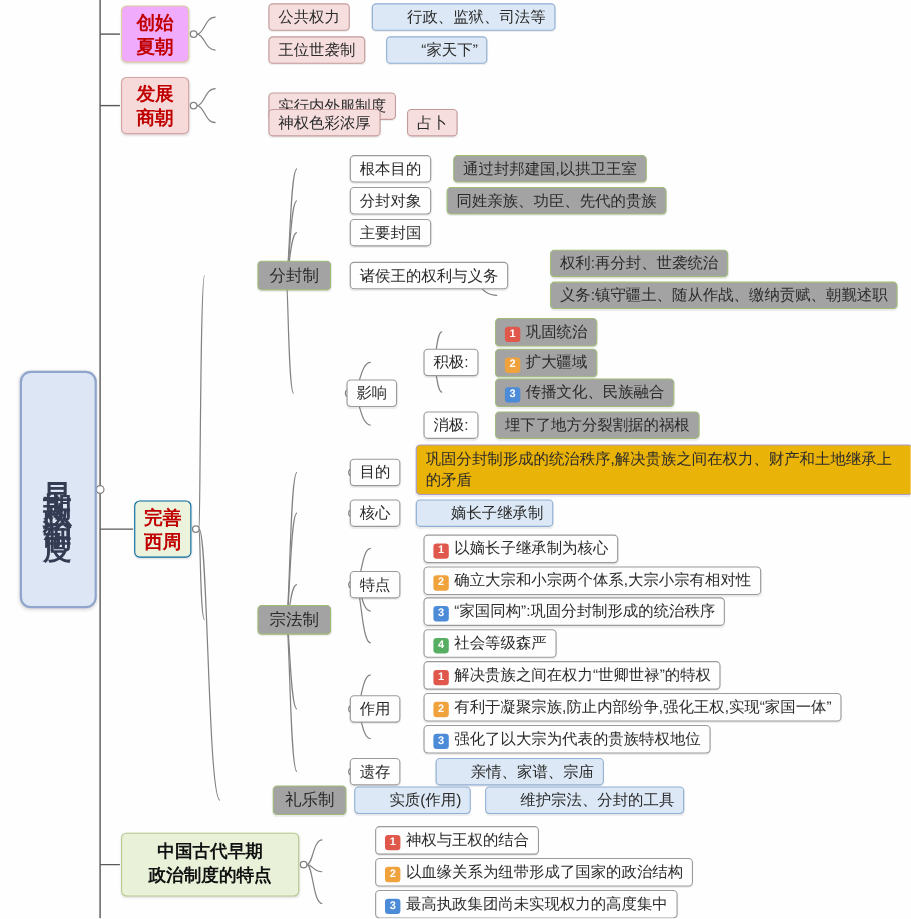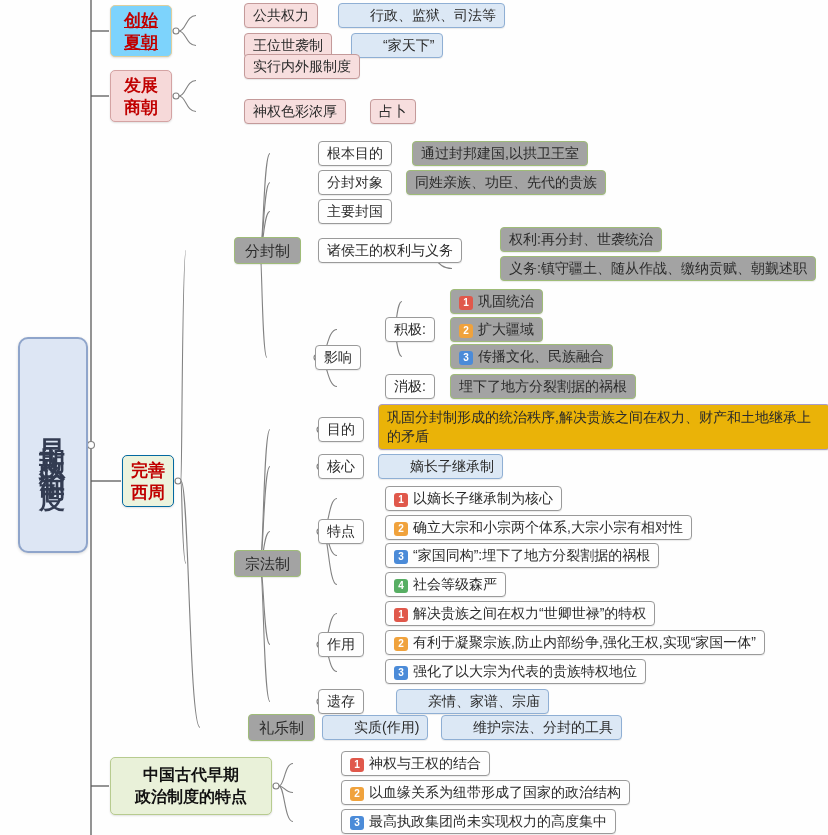--- a/index.html
+++ b/index.html
@@ -28,21 +28,21 @@
   .purple { background:#eab308; border-color:#a89ccb; white-space:normal; width:452px; line-height:19px; }
   .big    { font-size:15px; padding:4px 10px; }
 
   .branch {
     position:absolute; box-sizing:border-box; font-weight:bold; text-align:center;
     border-radius:5px; padding:4px 4px; font-size:17px; line-height:22px;
     box-shadow:0 1px 2px rgba(0,0,0,0.12);
   }
   .branch .bl { display:block; }
   .red-t  { color:#c00000; }
-  .b-xia   { background:#7dd3fc; border:1px solid #ddcf9e; height:52px;text-decoration:underline; }
+  .b-xia   { background:#f0abfc; border:1px solid #ddcf9e; height:52px; }
   .b-shang { background:#f6d9d9; border:1px solid #d4a3a3; height:52px; }
   .b-zhou  { background:#ecf3dd; border:1px solid #0369a1; height:52px; }
   .b-te    { background:#e9f1d9; border:1px solid #b7cb8f; color:#111;
              font-size:16px; line-height:22px; padding:6px 4px; height:58px; }
 
   .root {
     position:absolute; width:70px; height:216px; box-sizing:border-box;
     background:#dde6f4; border:2px solid #8fa5cb; border-radius:10px;
     color:#333c52; font-size:26px; font-weight:bold;
     writing-mode:vertical-rl; text-orientation:upright; letter-spacing:9px;
@@ -160,21 +160,21 @@
   <div class="branch b-te" style="left:110px;top:757px;width:162px">
     <span class="bl">中国古代早期</span>
     <span class="bl">政治制度的特点</span>
   </div>
 
   <div class="node pink" style="left:196px;top:3px">公共权力</div>
   <div class="node blue" style="left:290px;top:3px">行政、监狱、司法等</div>
   <div class="node pink" style="left:196px;top:33px">王位世袭制</div>
   <div class="node blue" style="left:303px;top:33px">“家天下”</div>
 
-  <div class="node pink" style="left:196px;top:54px">实行内外服制度</div>
+  <div class="node pink" style="left:196px;top:84px">实行内外服制度</div>
   <div class="node pink" style="left:196px;top:99px">神权色彩浓厚</div>
   <div class="node pink" style="left:322px;top:99px">占卜</div>
 
   <div class="node green big" style="left:186px;top:237px">分封制</div>
 
   <div class="node plain" style="left:270px;top:141px">根本目的</div>
   <div class="node green" style="left:364px;top:141px">通过封邦建国,以拱卫王室</div>
 
   <div class="node plain" style="left:270px;top:170px">分封对象</div>
   <div class="node green" style="left:358px;top:170px">同姓亲族、功臣、先代的贵族</div>
@@ -208,21 +208,21 @@
   <div class="node blue" style="left:330px;top:454px">嫡长子继承制</div>
 
   <div class="node plain" style="left:270px;top:519px">特点</div>
   <div class="node plain" style="left:337px;top:486px">
     <span class="num n1">1</span><span>以嫡长子继承制为核心</span>
   </div>
   <div class="node plain" style="left:337px;top:515px">
     <span class="num n2">2</span><span>确立大宗和小宗两个体系,大宗小宗有相对性</span>
   </div>
   <div class="node plain" style="left:337px;top:543px">
-    <span class="num n3">3</span><span>“家国同构”:埋下了地方分裂割据的祸根</span>
+    <span class="num n3">3</span><span>“家国同构”:巩固分封制形成的统治秩序</span>
   </div>
   <div class="node plain" style="left:337px;top:572px">
     <span class="num n4">4</span><span>社会等级森严</span>
   </div>
 
   <div class="node plain" style="left:270px;top:632px">作用</div>
   <div class="node plain" style="left:337px;top:601px">
     <span class="num n1">1</span><span>解决贵族之间在权力“世卿世禄”的特权</span>
   </div>
   <div class="node plain" style="left:337px;top:630px">

